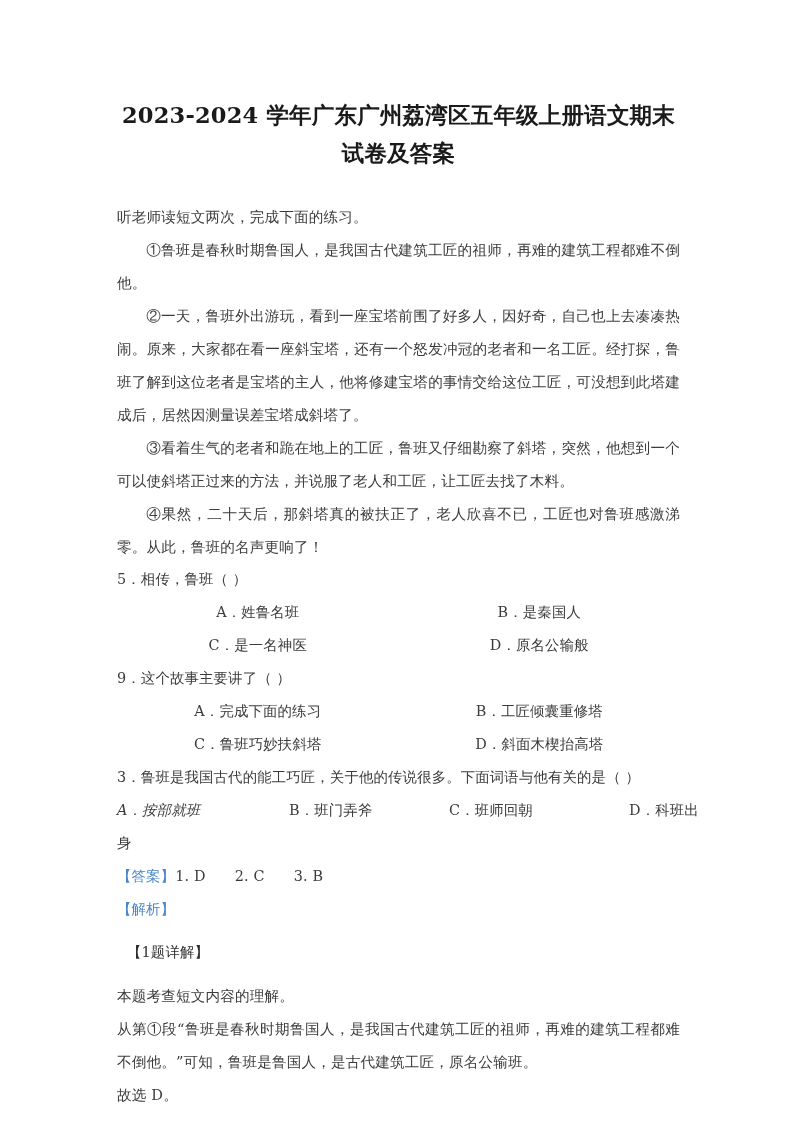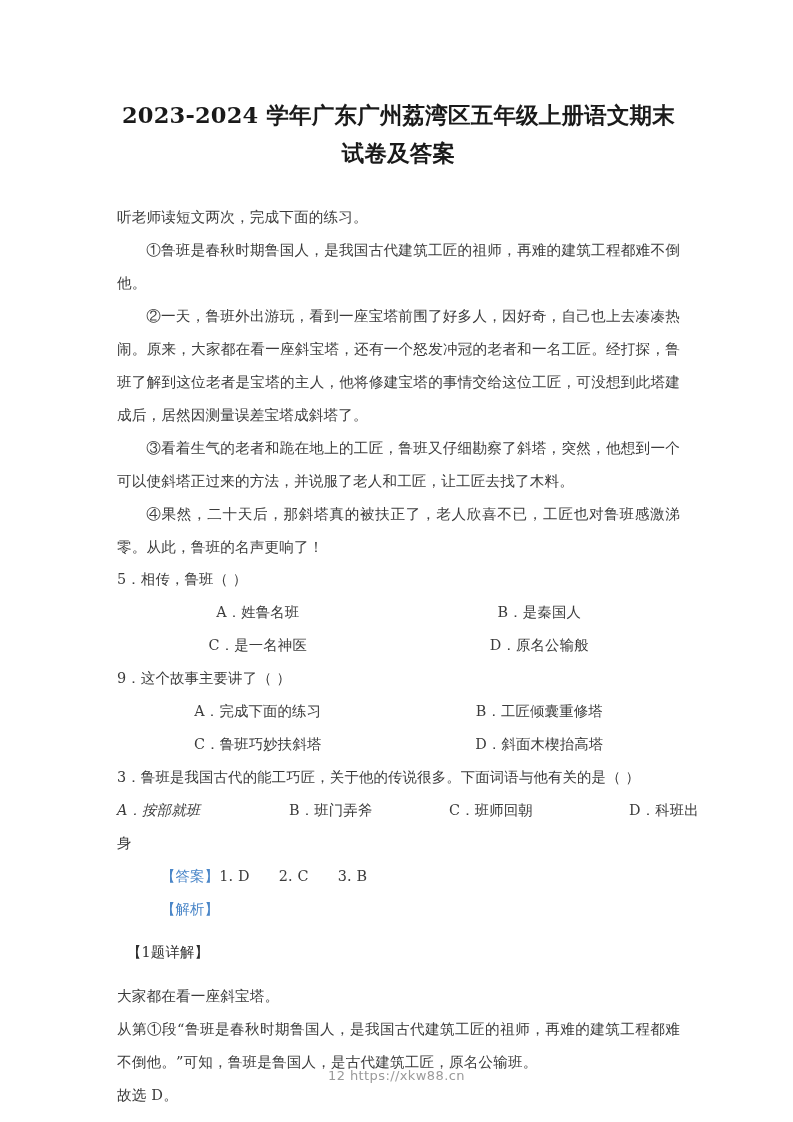--- a/index.html
+++ b/index.html
@@ -91,21 +91,21 @@
     line-height: 33px;
     color: #3b3b3b;
   }
 
   .ans-line, .exp-line {
     font-size: 14.4px;
     line-height: 33px;
     letter-spacing: 0.15px;
     margin: 0;
   }
-  .tag-blue { color: #4a86c8; margin-left: 44px; }
+  .tag-blue { color: #4a86c8; }
   .ans-body { color: #3b3b3b; white-space: pre; }
 
   .sub-head {
     font-size: 14.4px;
     line-height: 33px;
     color: #2e2e2e;
     margin: 10px;
     letter-spacing: 0.15px;
   }
 
@@ -165,21 +165,20 @@
       <span class="opt c3">D．科班出</span>
     </div>
     <div class="opt-wrap">身</div>
 
     <p class="ans-line"><span class="tag-blue">【答案】</span><span class="ans-body">1. D　　2. C　　3. B</span></p>
 
     <p class="exp-line"><span class="tag-blue">【解析】</span></p>
 
     <p class="sub-head">【1题详解】</p>
 
-    <p class="para">大家都在看一座斜宝塔。</p>
+    <p class="para">本题考查短文内容的理解。</p>
     <p class="para">从第①段“鲁班是春秋时期鲁国人，是我国古代建筑工匠的祖师，再难的建筑工程都难不倒他。”可知，鲁班是鲁国人，是古代建筑工匠，原名公输班。</p>
     <p class="para">故选 D。</p>
 
   </div>
 
-  <div class="footer">12 https://xkw88.cn</div>
 
 </div>
 
 </body></html>

